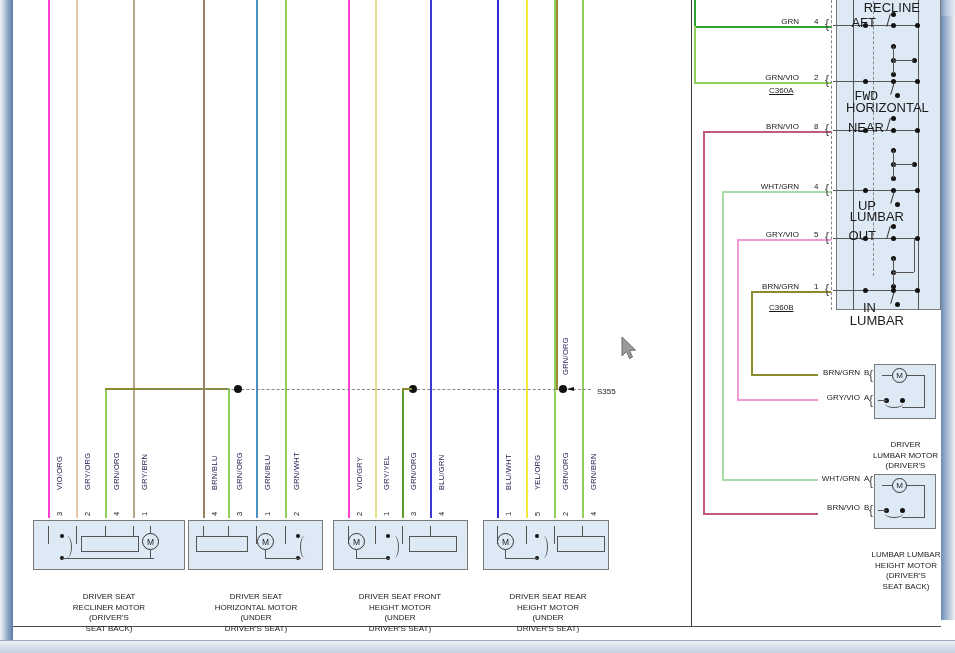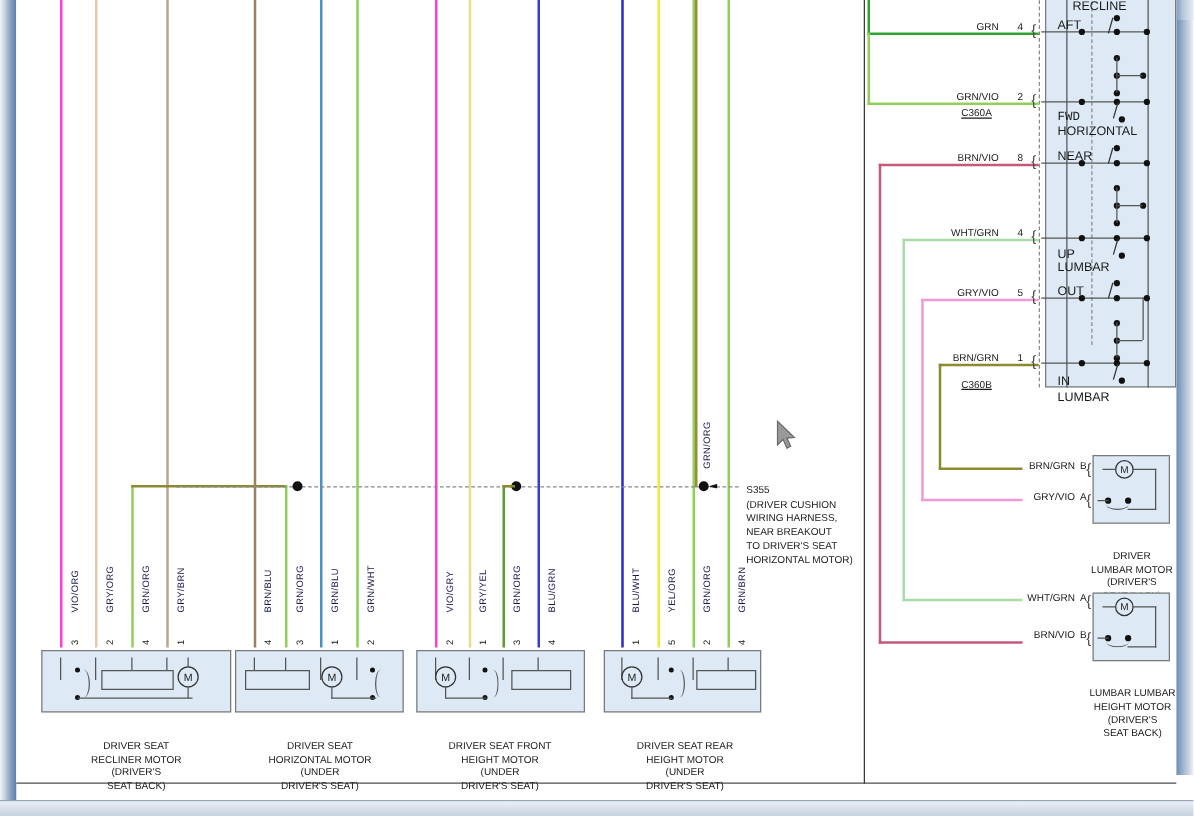--- a/index.html
+++ b/index.html
@@ -104,23 +104,23 @@
   }
 
   
   .switchbox {
     position: absolute;
     background: #ddeaf6;
     border: 1px solid #7a7a7a;
   }
   .swlabel {
     position: absolute;
-    font-size: 10px;
-    color: #1a1a1a;
-    text-align: left;
+    font-size: 13px;
+    color: #1a1a1a;
+    text-align: right;
     white-space: nowrap;
   }
   .wirename {
     position: absolute;
     font-size: 8px;
     color: #1a1a1a;
     white-space: nowrap;
     text-align: right;
   }
   .pinlab {
@@ -300,25 +300,20 @@
 DRIVER'S SEAT)</div>
 
     <div class="dashh" style="left:128px; top:389px; width:450px;"></div>
     <div class="dot" style="left:221px; top:385px; width:8px; height:8px;"></div>
     <div class="dot" style="left:396px; top:385px; width:8px; height:8px;"></div>
     <div class="dot" style="left:546px; top:385px; width:8px; height:8px;"></div>
     <div class="blackline" style="left:554px; top:387px; width:7px; height:4px; background:#111; clip-path:polygon(100% 0,100% 100%,0 50%);"></div>
     <div class="wire wh" style="left:389px; top:388px; width:10px; background:#8a8a2e;"></div>
 
     <div class="splicetext" style="left:584px; top:386px;">S355</div>
-    <div class="splicetext" style="left:584px; top:398px; width:105px;">(DRIVER CUSHION
-WIRING HARNESS,
-NEAR BREAKOUT
-TO DRIVER'S SEAT
-HORIZONTAL MOTOR)</div>
 
     <svg class="cursor" style="left:608px; top:336px;" width="18" height="26" viewBox="0 0 18 26">
       <path d="M1,1 L1,20 L5.5,15.5 L8.5,22.5 L11.5,21 L8.5,14.5 L14.5,14 Z" fill="#9a9a9a" stroke="#6a6a6a" stroke-width="1"></path>
     </svg>
 
     <div class="switchbox" style="left:823px; top:-20px; width:105px; height:330px;"></div>
 
     <div class="dashv" style="left:818px; top:-20px; height:330px;"></div>
     <div class="blackline" style="left:840px; top:-20px; width:1px; height:330px; background:#555;"></div>
     <div class="blackline" style="left:905px; top:-20px; width:1px; height:330px; background:#555;"></div>

